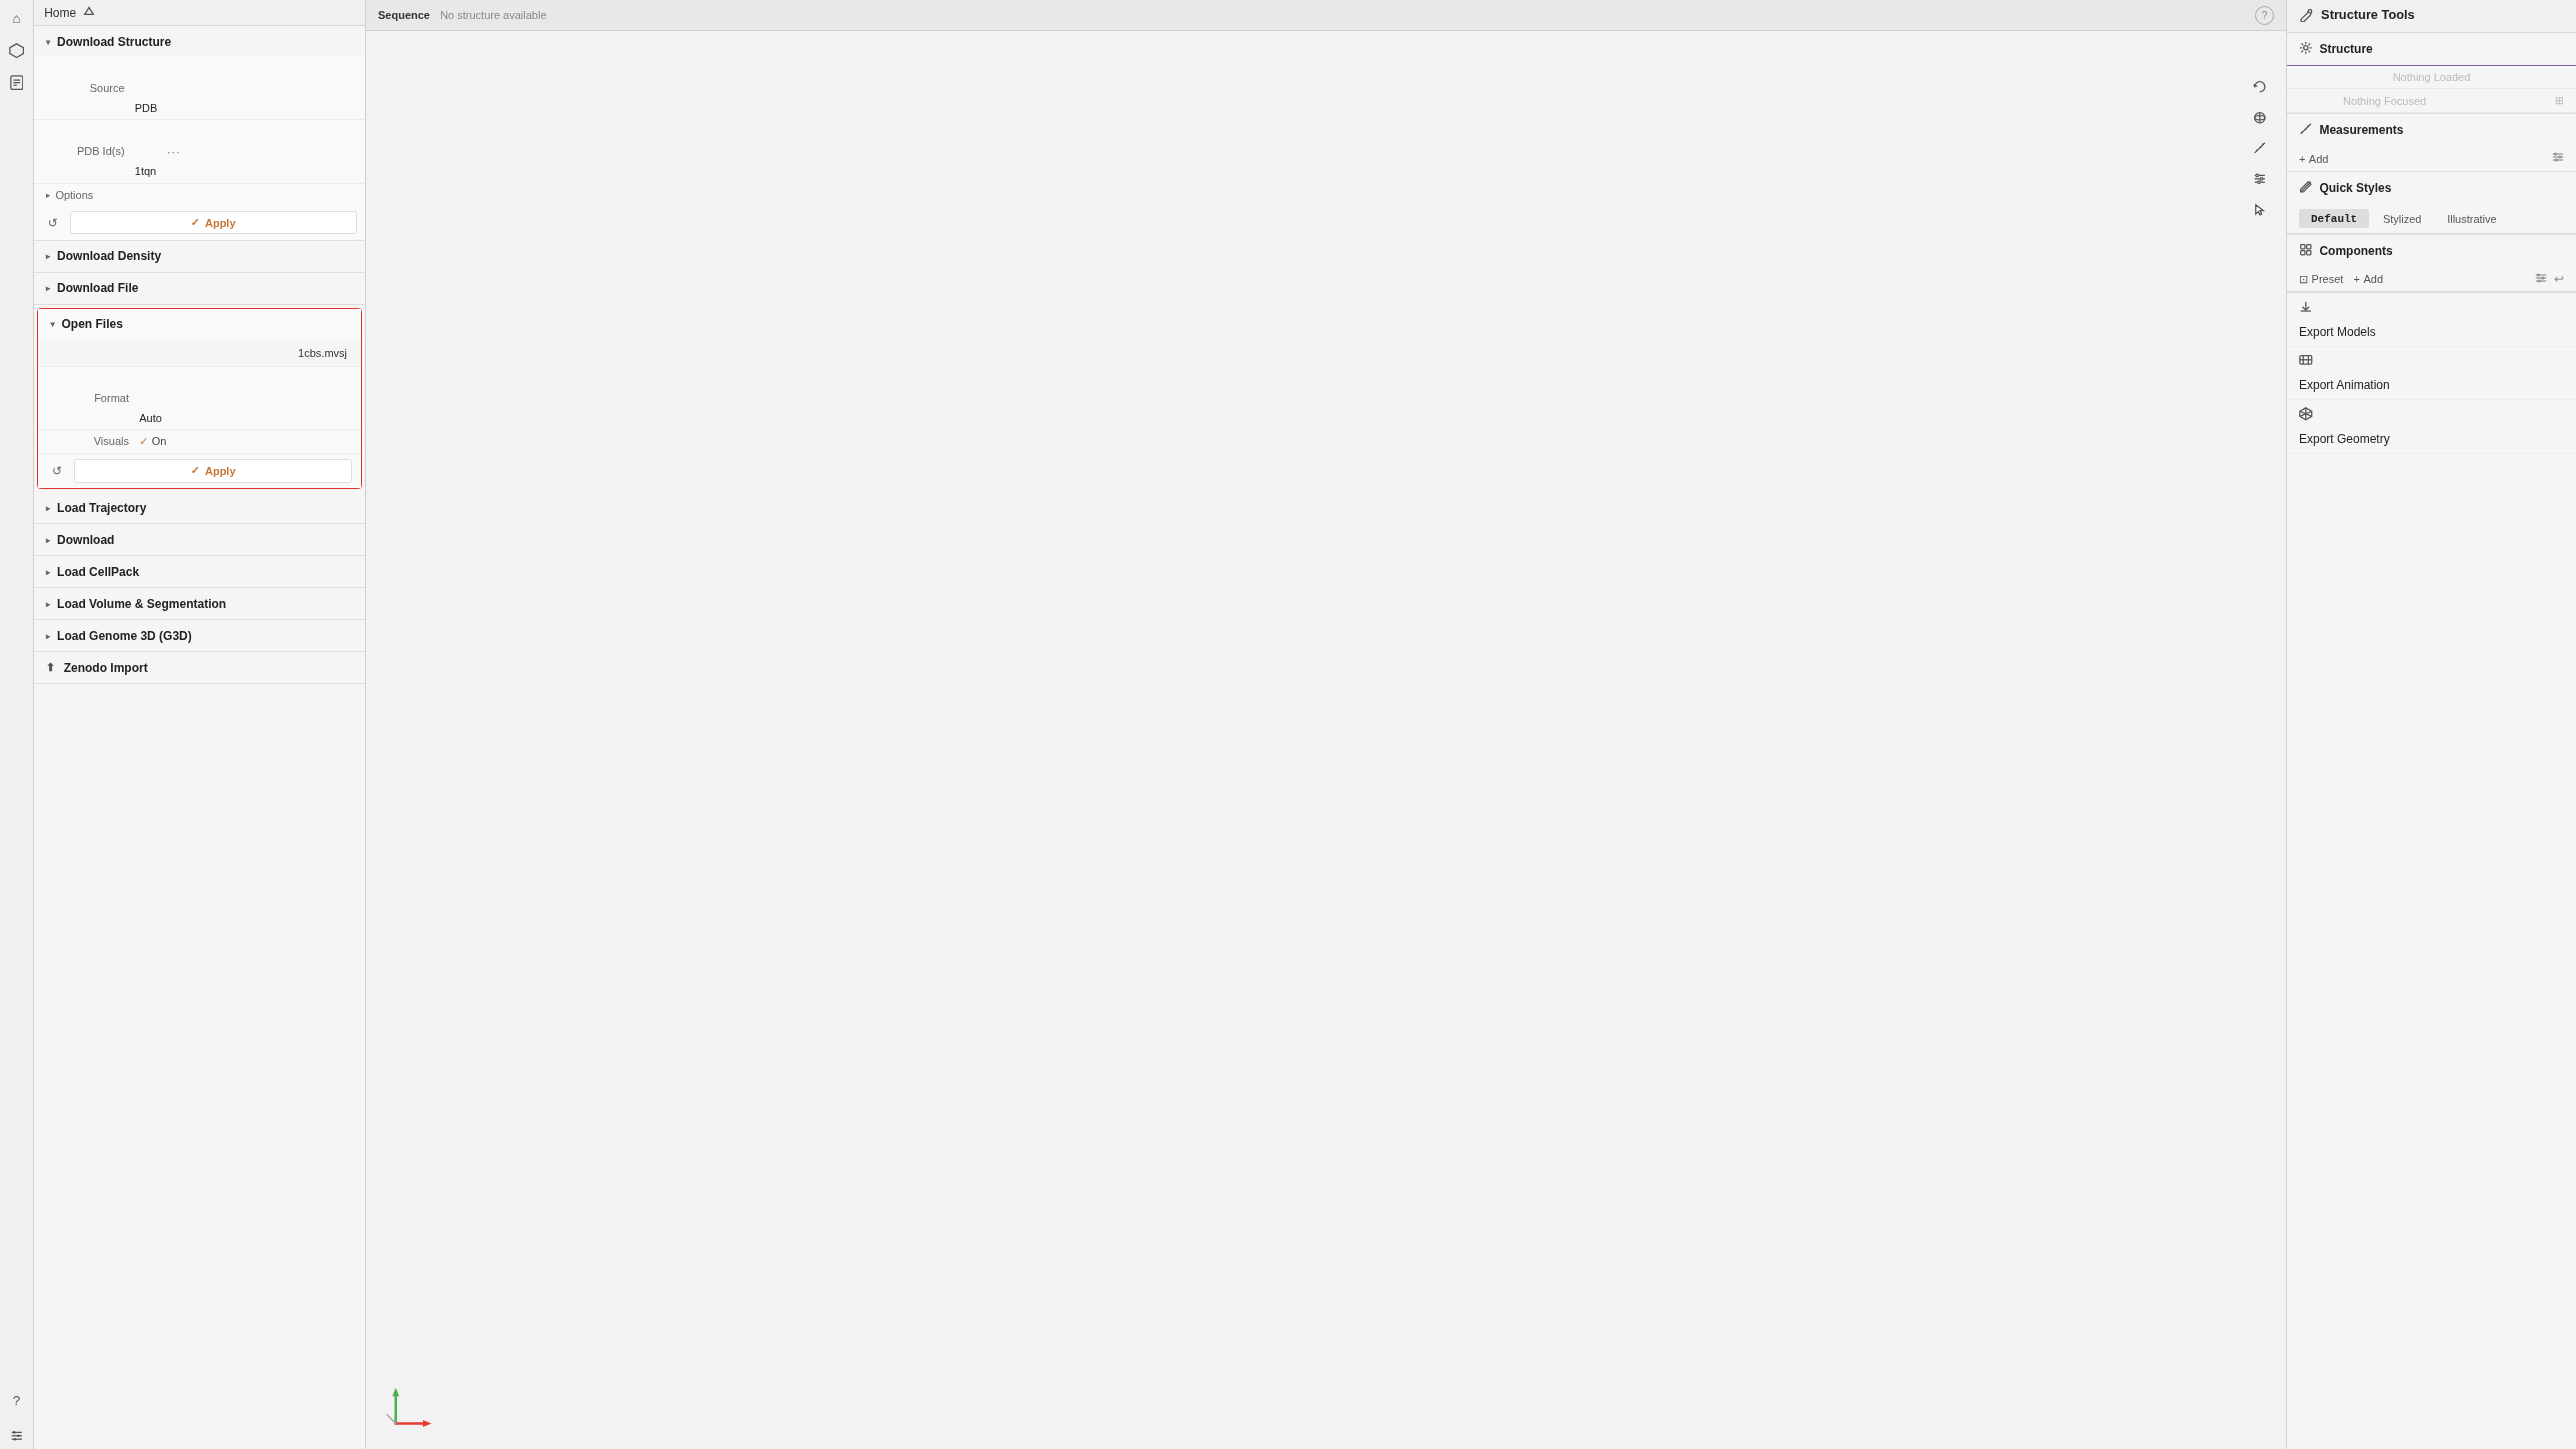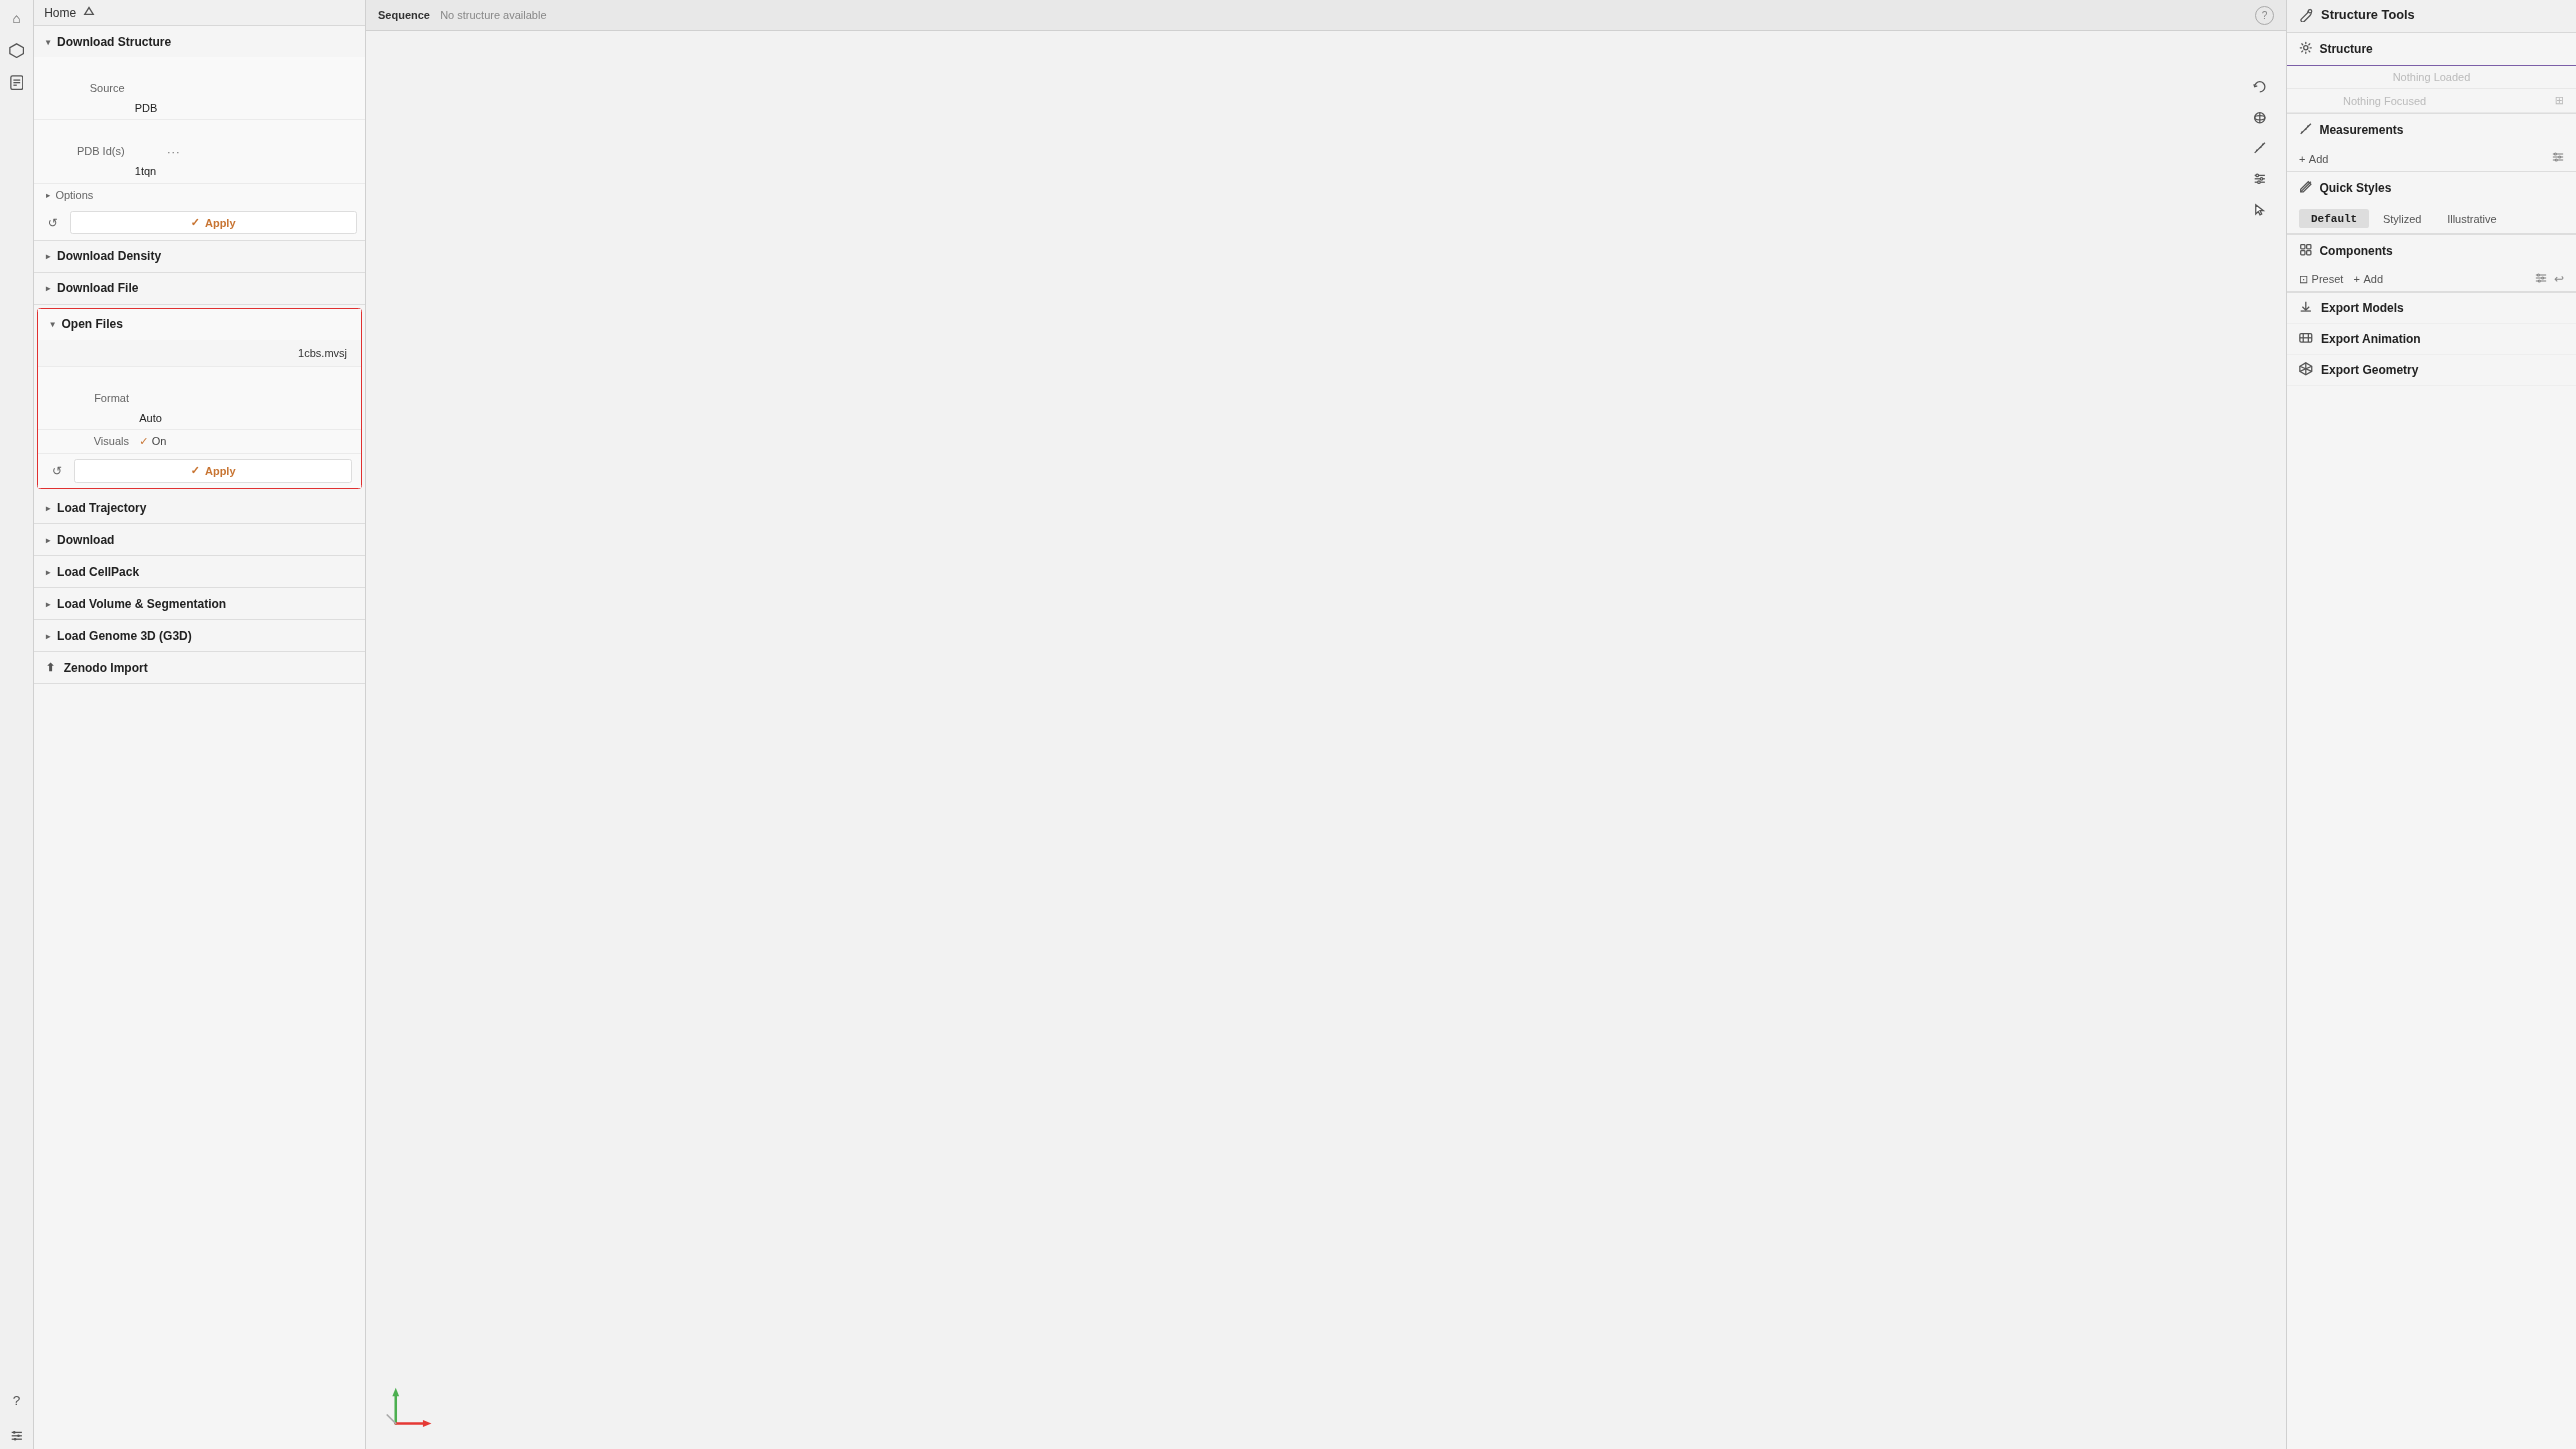--- a/index.html
+++ b/index.html
@@ -434,28 +434,28 @@
       font-size: 12px;
     }
     .comp-undo-btn {
       cursor: pointer;
       color: #888;
       font-size: 12px;
     }
 
     .export-item {
       display: flex;
-      align-items: center;
       padding: 6.8px 12px;
       gap: 8.5px;
       border-bottom: 0.9px solid #eee;
       cursor: pointer;
-      font-weight: 700;
+      font-weight: 400;
       font-size: 12px;
       color: #222;
+      flex-direction: column;
     }
     .export-icon {
       font-size: 13.6px;
       color: #555;
     }
 
     .on-check {
       display: flex;
       align-items: center;
       gap: 3.4px;

